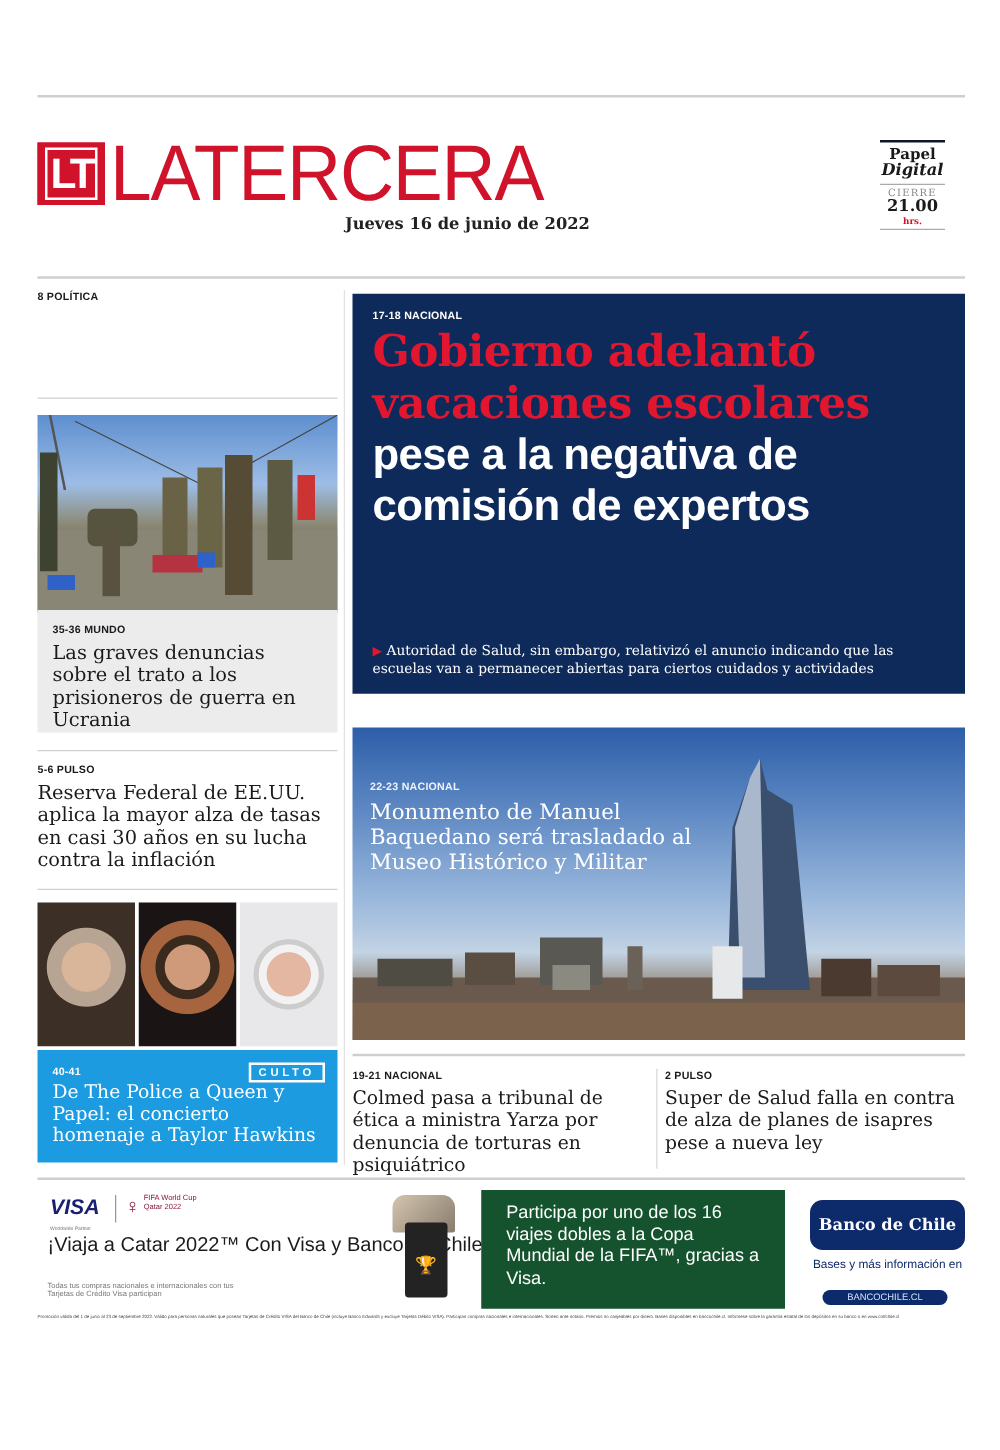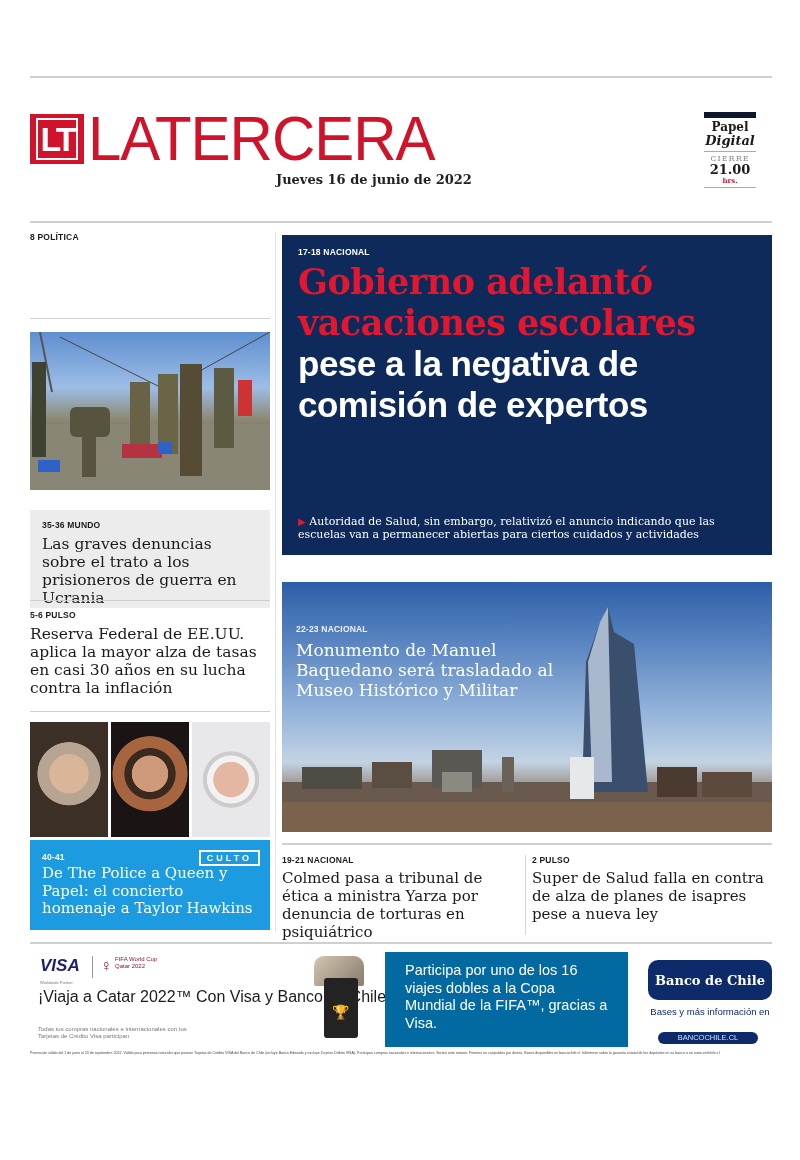--- a/index.html
+++ b/index.html
@@ -9,37 +9,37 @@
   .rule { position: absolute; background: #cfcfcf; }
 
   
   .logo { position: absolute; left: 30px; top: 113px; height: 52px; display: flex; align-items: center; }
   .logo-box { width: 54px; height: 50px; background: #d0132b; color: #fff; display: flex; align-items: center; justify-content: center;
               font-family: "Liberation Sans", sans-serif; font-weight: bold; font-size: 34px; letter-spacing: -3px; border: 3px solid #d0132b; }
   .logo-box span { border: 2px solid #fff; padding: 0 2px; line-height: 38px; }
   .logo-text { color: #d0132b; font-family: "Liberation Sans", sans-serif; font-size: 60px; font-weight: normal; letter-spacing: -1px; margin-left: 4px; line-height: 52px; transform: scaleY(1.05); }
   .date { position: absolute; left: 276px; top: 172px; font-size: 13px; font-weight: bold; color: #222; }
 
-  .papel { position: absolute; left: 704px; top: 112px; width: 52px; text-align: center; border-top: 6px solid #0f172a; border-bottom: 1px solid #aaa; padding: 2px 0; }
+  .papel { position: absolute; left: 704px; top: 112px; width: 52px; text-align: center; border-top: 2px solid #0f172a; border-bottom: 1px solid #aaa; padding: 2px 0; }
   .papel .p1 { font-size: 12px; font-weight: bold; line-height: 14px; }
   .papel .p2 { font-size: 13px; font-weight: bold; font-style: italic; line-height: 14px; }
   .papel .p3 { font-size: 8px; color: #888; letter-spacing: 1px; border-top: 1px solid #aaa; margin-top: 3px; padding-top: 2px; }
   .papel .p4 { font-size: 13px; font-weight: bold; line-height: 13px; }
   .papel .p5 { font-size: 7px; color: #d0132b; font-weight: bold; }
 
   
   .kicker { font-family: "Liberation Sans", sans-serif; font-weight: bold; font-size: 8.5px; letter-spacing: 0.2px; }
   .head-s { font-family: "DejaVu Serif", serif; font-size: 15.5px; line-height: 18px; color: #1a1a1a; }
 
   .story1 { position: absolute; left: 30px; top: 232px; width: 240px; }
   .story1 .head-s { margin-top: 5px; }
 
   .photo1 { position: absolute; left: 30px; top: 332px; width: 240px; height: 158px; overflow: hidden;
             background: linear-gradient(180deg, #5e8fcf 0%, #9dbde6 35%, #8c8a76 55%, #6d6a58 70%, #7f7b6d 100%); }
-  .story2 { position: absolute; left: 30px; top: 510px; width: 240px; height: 98px; background: #ececec; padding: 10px 12px; }
+  .story2 { position: absolute; left: 30px; top: 488px; width: 240px; height: 98px; background: #ececec; padding: 10px 12px; }
   .story2 .head-s { margin-top: 5px; }
 
   .story3 { position: absolute; left: 30px; top: 610px; width: 240px; }
   .story3 .head-s { margin-top: 5px; }
 
   .photo2 { position: absolute; left: 30px; top: 722px; width: 240px; height: 115px; display: flex; gap: 3px; background: #fff; }
   .face { flex: 1; height: 115px; position: relative; overflow: hidden; }
   .story4 { position: absolute; left: 30px; top: 840px; width: 240px; height: 90px; background: #1d9be0; color: #fff; padding: 12px 12px; }
   .story4 .kicker { color: #fff; }
   .story4 .head-s { color: #fff; margin-top: 3px; font-size: 15px; line-height: 17.5px; }
@@ -71,21 +71,21 @@
   .visa-sep { position: absolute; left: 62px; top: 8px; width: 1px; height: 22px; background: #999; }
   .fifa { position: absolute; left: 70px; top: 8px; font-size: 6px; color: #8a1538; font-family: "Liberation Sans", sans-serif; width: 60px; line-height: 7px; }
   .fifa-glyph { font-size: 16px; color: #8a1538; float: left; margin-right: 3px; line-height: 20px; }
   .ad-small { position: absolute; left: 10px; top: 32px; font-size: 4px; color: #777; font-family: "Liberation Sans", sans-serif; }
   .ad-title { position: absolute; left: 8px; top: 40px; font-family: "Liberation Sans", sans-serif; font-size: 16px; line-height: 18px; color: #1b1b1b; }
   .ad-fine { position: absolute; left: 8px; top: 78px; font-family: "Liberation Sans", sans-serif; font-size: 6px; color: #777; line-height: 7px; width: 170px; }
   .card { position: absolute; left: 280px; top: 8px; width: 58px; height: 86px; }
   .card-body { position: absolute; left: 14px; top: 22px; width: 34px; height: 60px; background: #232323; border-radius: 3px; }
   .card-trophy { position: absolute; left: 22px; top: 48px; color: #e2b33a; font-size: 14px; }
   .card-deco { position: absolute; left: 4px; top: 0; width: 50px; height: 30px; background: linear-gradient(135deg, #c8b79a, #6c5a4a); border-radius: 10px 10px 2px 2px; opacity: 0.8; }
-  .ad-blue { position: absolute; left: 355px; top: 4px; width: 243px; height: 95px; background: #0369a1; color: #fff; padding: 10px 20px; font-family: "Liberation Sans", sans-serif; font-size: 14.5px; line-height: 17.5px; }
+  .ad-blue { position: absolute; left: 355px; top: 4px; width: 243px; height: 95px; background: #14532d; color: #fff; padding: 10px 20px; font-family: "Liberation Sans", sans-serif; font-size: 14.5px; line-height: 17.5px; }
   .bch { position: absolute; left: 618px; top: 12px; width: 124px; height: 40px; background: #0d2a6a; color: #fff; display: flex; align-items: center; justify-content: center; font-family: "DejaVu Serif", serif; font-weight: bold; font-size: 13px; border-radius: 10px; }
   .bases { position: absolute; left: 618px; top: 58px; width: 124px; text-align: center; font-family: "Liberation Sans", sans-serif; font-size: 9.5px; line-height: 11px; color: #0d2a6a; }
   .bch-url { position: absolute; left: 628px; top: 84px; width: 100px; height: 12px; background: #0d2a6a; color: #cfe0ff; border-radius: 6px; text-align: center; font-family: "Liberation Sans", sans-serif; font-size: 7.5px; line-height: 12px; }
   .legal { position: absolute; left: 30px; top: 1050px; width: 742px; font-family: "Liberation Sans", sans-serif; font-size: 3.6px; line-height: 6px; color: #444; }
 </style>
 </head>
 <body>
 
 <div class="rule" style="left:30px; top:76px; width:742px; height:2px;"></div>
 

